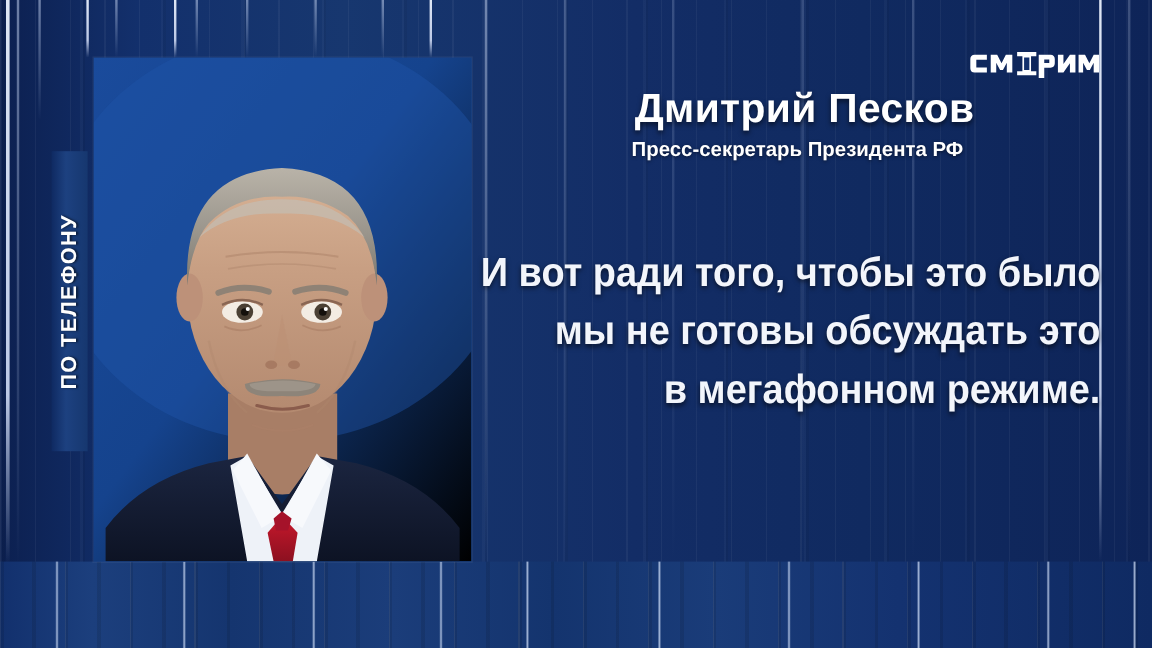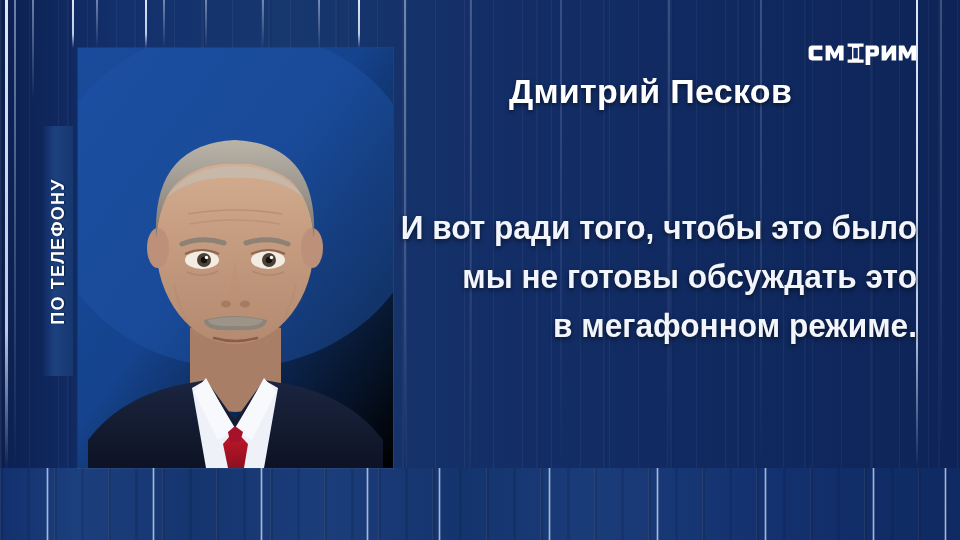--- a/index.html
+++ b/index.html
@@ -95,21 +95,21 @@
     width:315px; height:420px;
     overflow:hidden;
     background:#16438c;
     box-shadow:0 0 0 1px rgba(255,255,255,.06);
   }
   .portrait svg{ display:block; width:100%; height:100%; }
 
   
   .name{
     position:absolute;
-    left:398px; top:72px;
+    left:418px; top:72px;
     width:505px;
     color:#ffffff;
     font-size:34px;
     font-weight:bold;
     text-align:center;
     letter-spacing:.3px;
     text-shadow:0 2px 4px rgba(0,0,0,.55);
   }
   .role{
     position:absolute;
@@ -274,20 +274,21 @@
       <path d="M136 290 Q157 296 179 290" stroke="#8a5c4c" stroke-width="2.6" fill="none" stroke-linecap="round"></path>
 
       <path d="M132 306 Q157 316 183 306" stroke="#ac8068" stroke-width="2" fill="none" opacity=".5"></path>
 
       <path d="M96 236 Q104 276 128 296" stroke="#b0866d" stroke-width="2" fill="none" opacity=".35"></path>
       <path d="M218 236 Q210 276 186 296" stroke="#b0866d" stroke-width="2" fill="none" opacity=".35"></path>
     </svg>
   </div>
 
   <div class="name">Дмитрий Песков</div>
+  <div class="role">Пресс-секретарь Президента РФ</div>
 
   <div class="quote">
     <span class="ln">И вот ради того, чтобы это было</span>
     <span class="ln">мы не готовы обсуждать это</span>
     <span class="ln">в мегафонном режиме.</span>
   </div>
 
   <div class="logo">
     <svg width="108" height="26" viewBox="0 0 108 26" aria-hidden="true">
       <g fill="#ffffff">

